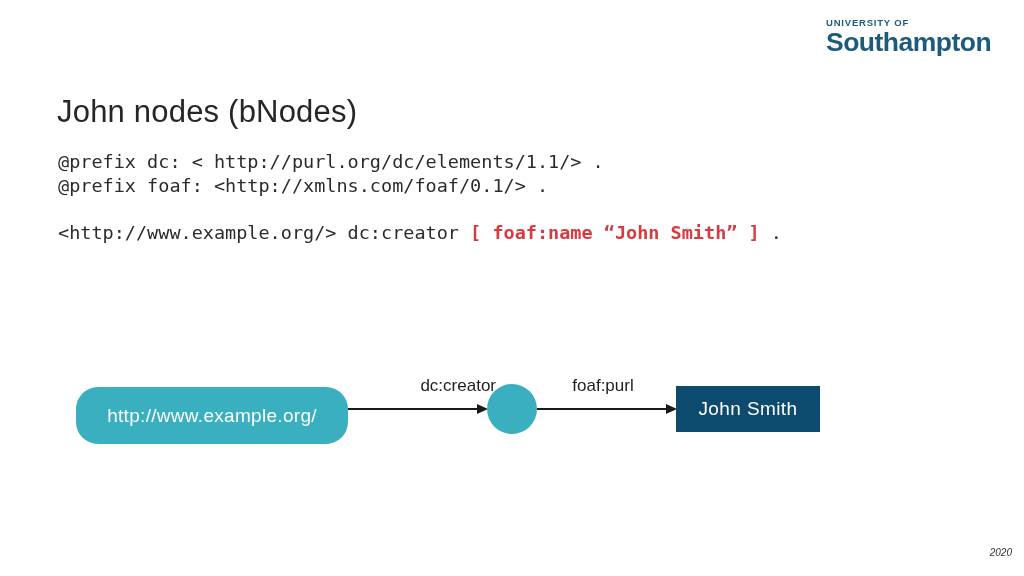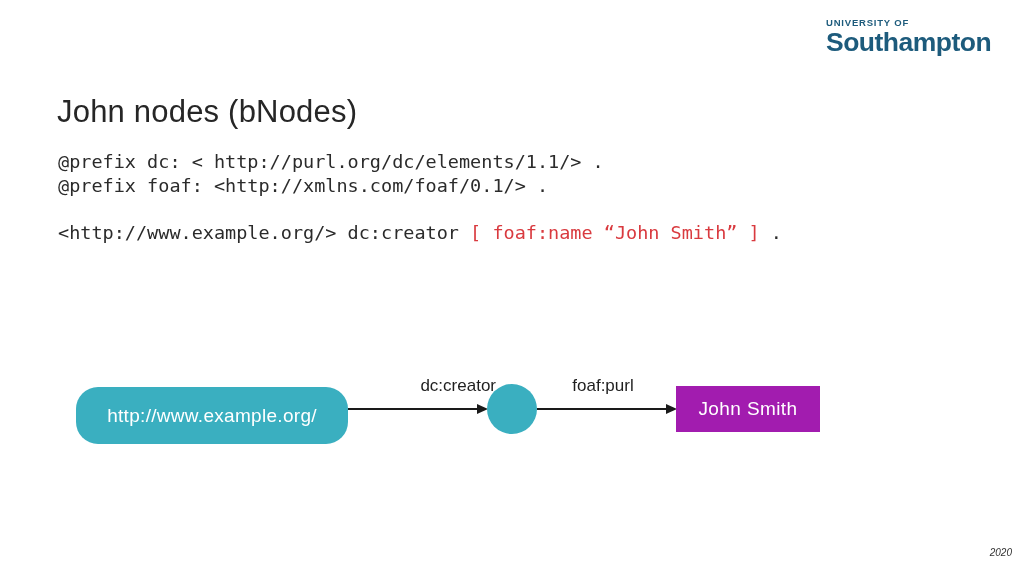--- a/index.html
+++ b/index.html
@@ -55,21 +55,21 @@
     position: absolute;
     left: 58px;
     top: 150px;
     font-family: "DejaVu Sans Mono", "Liberation Mono", monospace;
     font-size: 18.5px;
     line-height: 23.5px;
     color: #2b2b2b;
     white-space: pre;
   }
   .code .hl {
-    font-weight: normal;
+    font-weight: bold;
   }
 
   
   .diagram { position: absolute; left: 0; top: 0; width: 1024px; height: 576px; }
 
   .subject-pill {
     position: absolute;
     left: 76px;
     top: 387px;
     width: 272px;
@@ -173,21 +173,21 @@
     <div class="edge-line e1"></div>
     <div class="arrowhead a1"></div>
     <div class="edge-label l1">dc:creator</div>
 
     <div class="bnode-circle" id="bnode-circle" style="background: rgb(58, 175, 192);"></div>
 
     <div class="edge-line e2"></div>
     <div class="arrowhead a2"></div>
     <div class="edge-label l2">foaf:purl</div>
 
-    <div class="object-rect" id="object-rect" style="background: #a21caf;">
+    <div class="object-rect" id="object-rect" style="background: #0c4a6e;">
       <span>John Smith</span>
     </div>
 
   </div>
 
   <div class="footer-year">2020</div>
 
 </div>
 
 </body></html>

